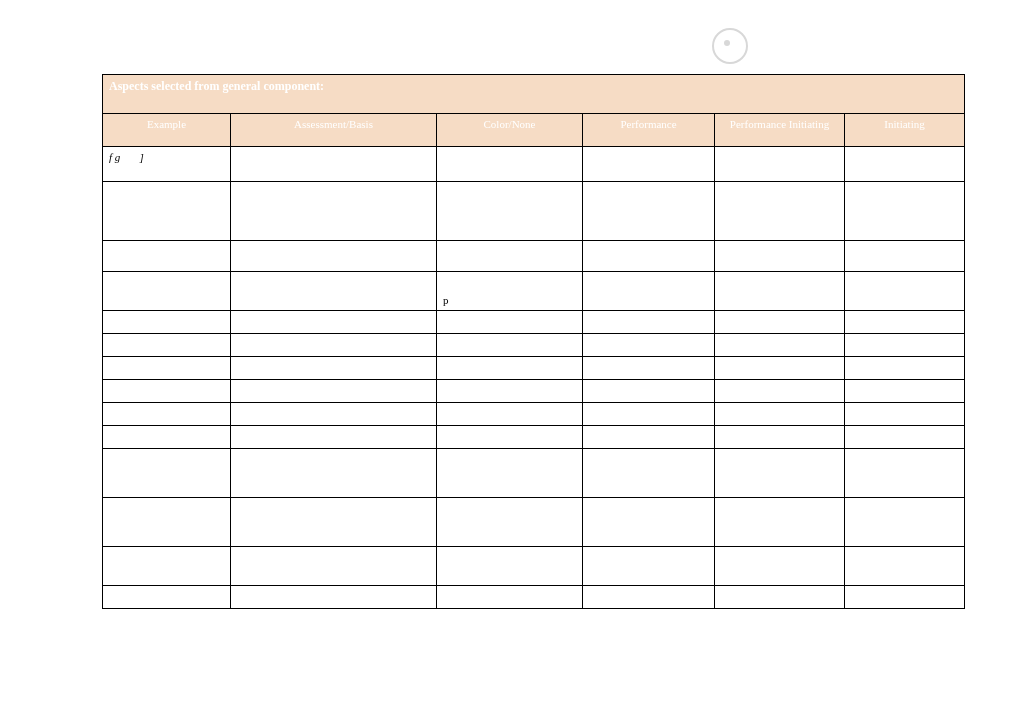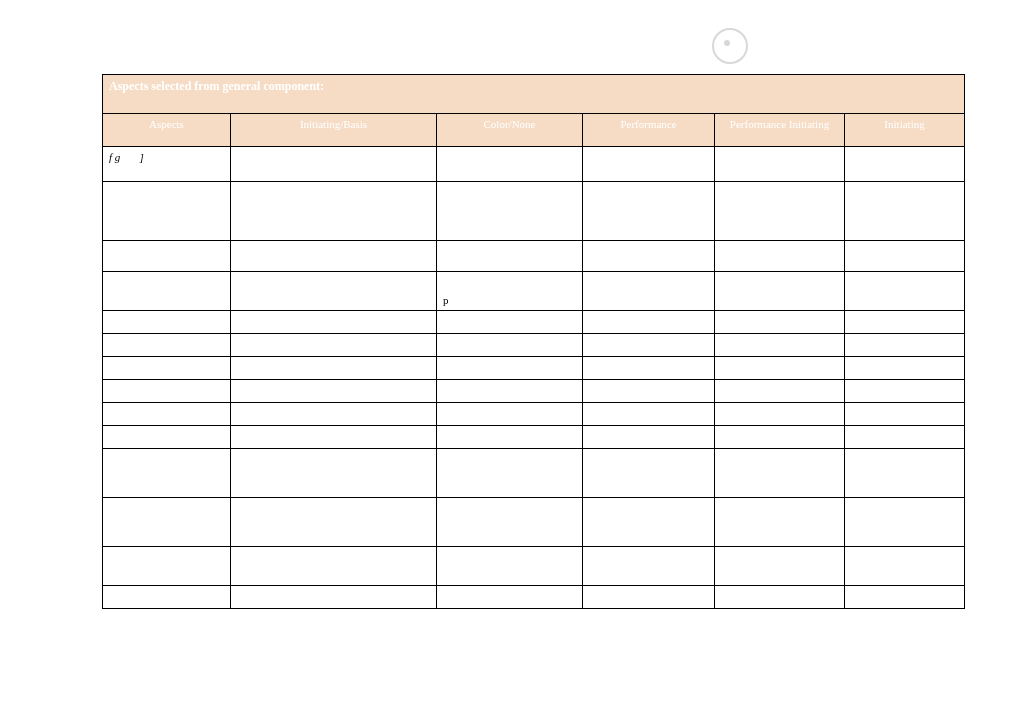--- a/index.html
+++ b/index.html
@@ -80,22 +80,22 @@
         <col class="c6">
     </colgroup>
 
     <tbody>
         <tr class="title-row">
       <td colspan="6" class="peach">Aspects selected from general component:</td>
     </tr>
 
 
     <tr class="hdr-row">
-      <td class="peach">Aspects</td>
-      <td class="peach">Initiating/Basis</td>
+      <td class="peach">Example</td>
+      <td class="peach">Assessment/Basis</td>
       <td class="peach">Color/None</td>
       <td class="peach">Performance</td>
       <td class="peach">Performance Initiating</td>
       <td class="peach">Initiating</td>
     </tr>
 
     </tbody>
       <tbody id="rows-body">
         <tr>
           <td class="italic black" style="height: 26px;"><span><span style="color:#000;font-style:italic">f</span>&nbsp;<span style="color:#000;font-style:italic">g</span>&nbsp;&nbsp;&nbsp;&nbsp;&nbsp;&nbsp;&nbsp;<span style="color:#000;font-style:italic">]</span></span></td>

